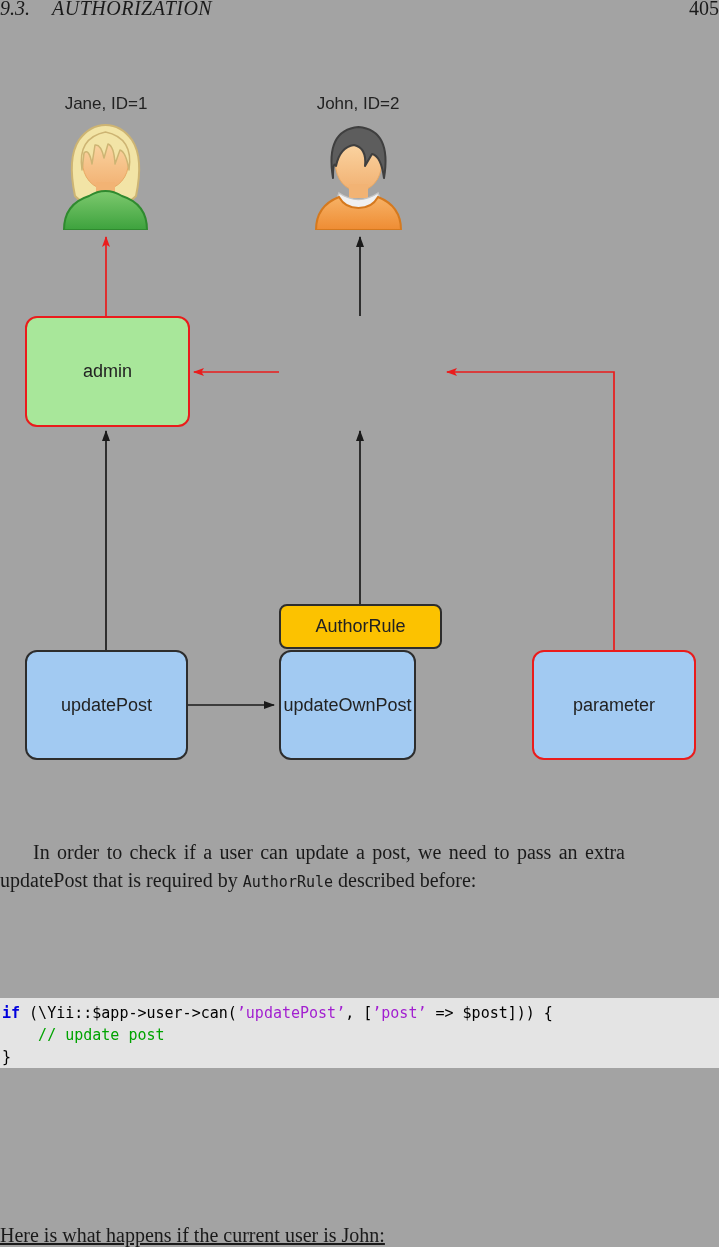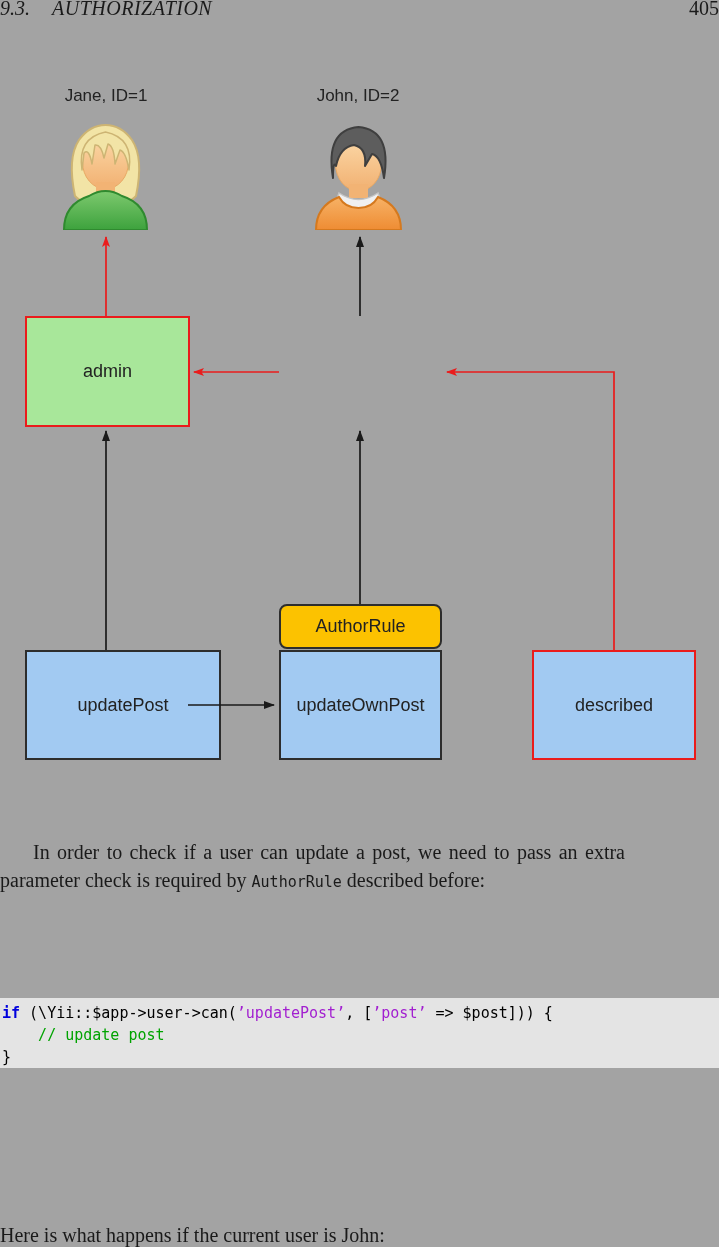--- a/index.html
+++ b/index.html
@@ -8,56 +8,56 @@
 
   
   .hdr{position:absolute;top:-3px;left:0;width:719px;font-size:20px;}
   .hdr .sec{font-style:italic;}
   .hdr .ttl{font-style:italic;margin-left:22px;letter-spacing:.5px;}
   .hdr .pg{position:absolute;right:0;top:0;font-style:normal;}
 
   
   .diagram{position:absolute;top:0;left:0;width:719px;height:810px;}
   .ulabel{position:absolute;width:160px;text-align:center;
-          font-family:"Liberation Sans",sans-serif;font-size:17px;color:#222;}
+          font-family:"Liberation Sans",sans-serif;font-size:17px;color:#222;margin-top:8px;}
   .ulabel.jane{left:26px;top:86px;}
   .ulabel.john{left:278px;top:86px;}
   .avatar{position:absolute;width:93px;height:110px;}
   .avatar.jane{left:59px;top:120px;}
   .avatar.john{left:312px;top:120px;}
 
-  .node{position:absolute;box-sizing:border-box;border-radius:0;display:flex;
+  .node{position:absolute;box-sizing:border-box;border-radius:12px;display:flex;
         align-items:center;justify-content:center;
         font-family:"Liberation Sans",sans-serif;font-size:18px;color:#222;}
   .role{background:var(--role_fill);border:2px solid var(--role_border);}
   .node.admin{left:25px;top:316px;width:165px;height:111px;}
   .node.author{left:279px;top:316px;width:163px;height:111px;}
   .rule{background:var(--rule_fill);border:2px solid var(--rule_border);
         left:279px;top:604px;width:163px;height:45px;border-radius:8px;}
   .perm{background:var(--perm_fill);border:2px solid var(--perm_border);}
-  .node.updatePost{left:25px;top:650px;width:196px;height:110px;}
-  .node.updateOwnPost{left:279px;top:650px;width:163px;height:110px;}
+  .node.updatePost{left:25px;top:650px;width:163px;height:110px;}
+  .node.updateOwnPost{left:279px;top:650px;width:137px;height:110px;}
   .node.createPost{left:532px;top:650px;width:164px;height:110px;border-color:var(--createpost_border);}
 
   .arrows{position:absolute;top:0;left:0;pointer-events:none;}
 
   
   .para1{position:absolute;top:838px;left:0;width:625px;font-size:20px;line-height:28px;}
   .para1 .l1{text-align:justify;text-align-last:justify;text-indent:33px;}
   .inline-code{font-family:"DejaVu Sans Mono",monospace;font-size:15px;}
 
   .codeblock{position:absolute;top:998px;left:0;width:719px;height:70px;box-sizing:border-box;
              background:var(--code_bg);margin:0;padding:4px 3px 0 2px;
              font-family:"DejaVu Sans Mono",monospace;font-size:15px;line-height:22px;white-space:pre;}
   .tok-kw{color:var(--code_kw);font-weight:bold;}
   .tok-str{color:var(--code_str);}
   .tok-com{color:var(--code_com);}
   .tok-pl{color:var(--code_pl);}
 
-  .para2{position:absolute;top:1224px;left:0;width:684px;font-size:20px;}
+  .para2{position:absolute;top:1224px;left:0;width:684px;font-size:20px;text-decoration:underline;}
 </style>
 </head>
 <body>
 
 <div class="page">
 
   <div class="hdr">
     <span class="sec">9.3.</span><span class="ttl">AUTHORIZATION</span>
     <span class="pg">405</span>
   </div>
@@ -113,21 +113,21 @@
     <div class="node rule">
       <span>AuthorRule</span>
     </div>
     <div class="node perm updatePost">
       <span>updatePost</span>
     </div>
     <div class="node perm updateOwnPost">
       <span>updateOwnPost</span>
     </div>
     <div class="node perm createPost">
-      <span>described</span>
+      <span>parameter</span>
     </div>
 
     <svg class="arrows" width="719" height="810" viewBox="0 0 719 810">
       <defs>
         <marker id="ah-red" markerWidth="12" markerHeight="10" refX="10" refY="4" orient="auto" markerUnits="userSpaceOnUse">
           <path d="M0 0 L11 4 L0 8 L2.5 4 Z" fill="var(--arrow_red)"></path>
         </marker>
         <marker id="ah-black" markerWidth="12" markerHeight="10" refX="10" refY="4" orient="auto" markerUnits="userSpaceOnUse">
           <path d="M0 0 L11 4 L0 8 Z" fill="var(--arrow_black)"></path>
         </marker>
@@ -137,20 +137,20 @@
       <path d="M279 372 L194 372" stroke="var(--arrow_red)" stroke-width="1.7" fill="none" marker-end="url(#ah-red)"></path>
       <path d="M614 650 L614 372 L447 372" stroke="var(--arrow_red)" stroke-width="1.7" fill="none" marker-end="url(#ah-red)"></path>
       <path d="M106 650 L106 431" stroke="var(--arrow_black)" stroke-width="1.7" fill="none" marker-end="url(#ah-black)"></path>
       <path d="M360 604 L360 431" stroke="var(--arrow_black)" stroke-width="1.7" fill="none" marker-end="url(#ah-black)"></path>
       <path d="M188 705 L274 705" stroke="var(--arrow_black)" stroke-width="1.7" fill="none" marker-end="url(#ah-black)"></path>
     </svg>
   </div>
 
   <div class="para1">
     <div class="l1">In order to check if a user can update a post, we need to pass an extra</div>
-    <div class="l2"><span>parameter check is required by </span><span class="inline-code">AuthorRule</span><span> described before:</span></div>
+    <div class="l2"><span>updatePost that is required by </span><span class="inline-code">AuthorRule</span><span> described before:</span></div>
   </div>
 
   <pre class="codeblock"><div class="code-line"><span class="tok-kw">if</span><span class="tok-pl"> (\Yii::$app-&gt;user-&gt;can(</span><span class="tok-str">’updatePost’</span><span class="tok-pl">, [</span><span class="tok-str">’post’</span><span class="tok-pl"> =&gt; $post])) {</span></div><div class="code-line"><span class="tok-com">    // update post</span></div><div class="code-line"><span class="tok-pl">}</span></div></pre>
 
   <div class="para2">Here is what happens if the current user is John:</div>
 
 </div>
 
 </body></html>

